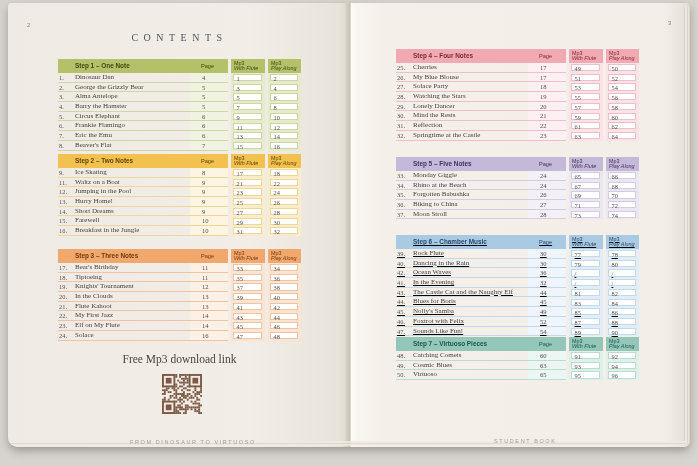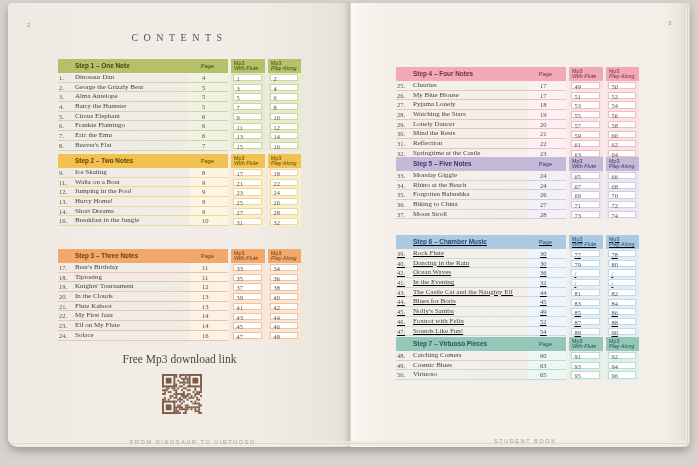--- a/index.html
+++ b/index.html
@@ -32,21 +32,21 @@
         font-size:11.5px;color:#4a443d;}
   #qr{position:absolute;left:162px;top:374px;width:40px;height:40px;}
   .footer{position:absolute;font-family:"Liberation Sans",sans-serif;font-size:5.5px;
         letter-spacing:1.6px;color:#a29c94;}
   #footer-left{left:130px;top:439px;}
   #footer-right{left:494px;top:438px;}
 
   
   .step{position:absolute;width:243px;}
   #s1{left:58px;top:59px;} #s2{left:58px;top:154px;} #s3{left:58px;top:249px;}
-  #s4{left:396px;top:67px;} #s5{left:396px;top:157px;} #s6{left:396px;top:235px;text-decoration:underline;} #s7{left:396px;top:337px;}
+  #s4{left:396px;top:49px;} #s5{left:396px;top:157px;} #s6{left:396px;top:235px;text-decoration:underline;} #s7{left:396px;top:337px;}
 
   .thead{display:flex;height:14px;font-family:"Liberation Sans",sans-serif;color:var(--dark);}
   .h-name{width:132px;background:var(--band);font-weight:bold;font-size:6.4px;line-height:14px;padding-left:17px;box-sizing:border-box;}
   .h-page{width:38px;background:var(--band);font-size:5.6px;line-height:14px;padding-left:11px;box-sizing:border-box;margin-right:3px;}
   .h-col{width:34px;background:var(--band);font-size:5.4px;line-height:5.6px;padding:1.6px 0 0 3px;box-sizing:border-box;margin-right:3px;}
   .h-col i{font-style:italic;}
   .h-last{width:33px;margin-right:0;}
 
   .trow{display:flex;height:9.7px;font-size:7px;color:#45413c;}
   .c-name{width:132px;box-sizing:border-box;border-bottom:1px solid var(--line);display:flex;line-height:9px;}
@@ -255,20 +255,33 @@
         <span class="c-page">9</span>
         <span class="c-mp3">
           <span class="cell">27</span>
         </span>
         <span class="c-mp3 c-last">
           <span class="cell">28</span>
         </span>
       </div>
       <div class="trow">
         <span class="c-name">
+          <span class="num">15.</span>
+          <span class="song">Farewell</span>
+        </span>
+        <span class="c-page">10</span>
+        <span class="c-mp3">
+          <span class="cell">29</span>
+        </span>
+        <span class="c-mp3 c-last">
+          <span class="cell">30</span>
+        </span>
+      </div>
+      <div class="trow">
+        <span class="c-name">
           <span class="num">16.</span>
           <span class="song">Breakfast in the Jungle</span>
         </span>
         <span class="c-page">10</span>
         <span class="c-mp3">
           <span class="cell">31</span>
         </span>
         <span class="c-mp3 c-last">
           <span class="cell">32</span>
         </span>
@@ -415,21 +428,21 @@
         <span class="c-mp3">
           <span class="cell">51</span>
         </span>
         <span class="c-mp3 c-last">
           <span class="cell">52</span>
         </span>
       </div>
       <div class="trow">
         <span class="c-name">
           <span class="num">27.</span>
-          <span class="song">Pyjama Lonely</span>
+          <span class="song">Solace Party</span>
         </span>
         <span class="c-page">18</span>
         <span class="c-mp3">
           <span class="cell">53</span>
         </span>
         <span class="c-mp3 c-last">
           <span class="cell">54</span>
         </span>
       </div>
       <div class="trow">

